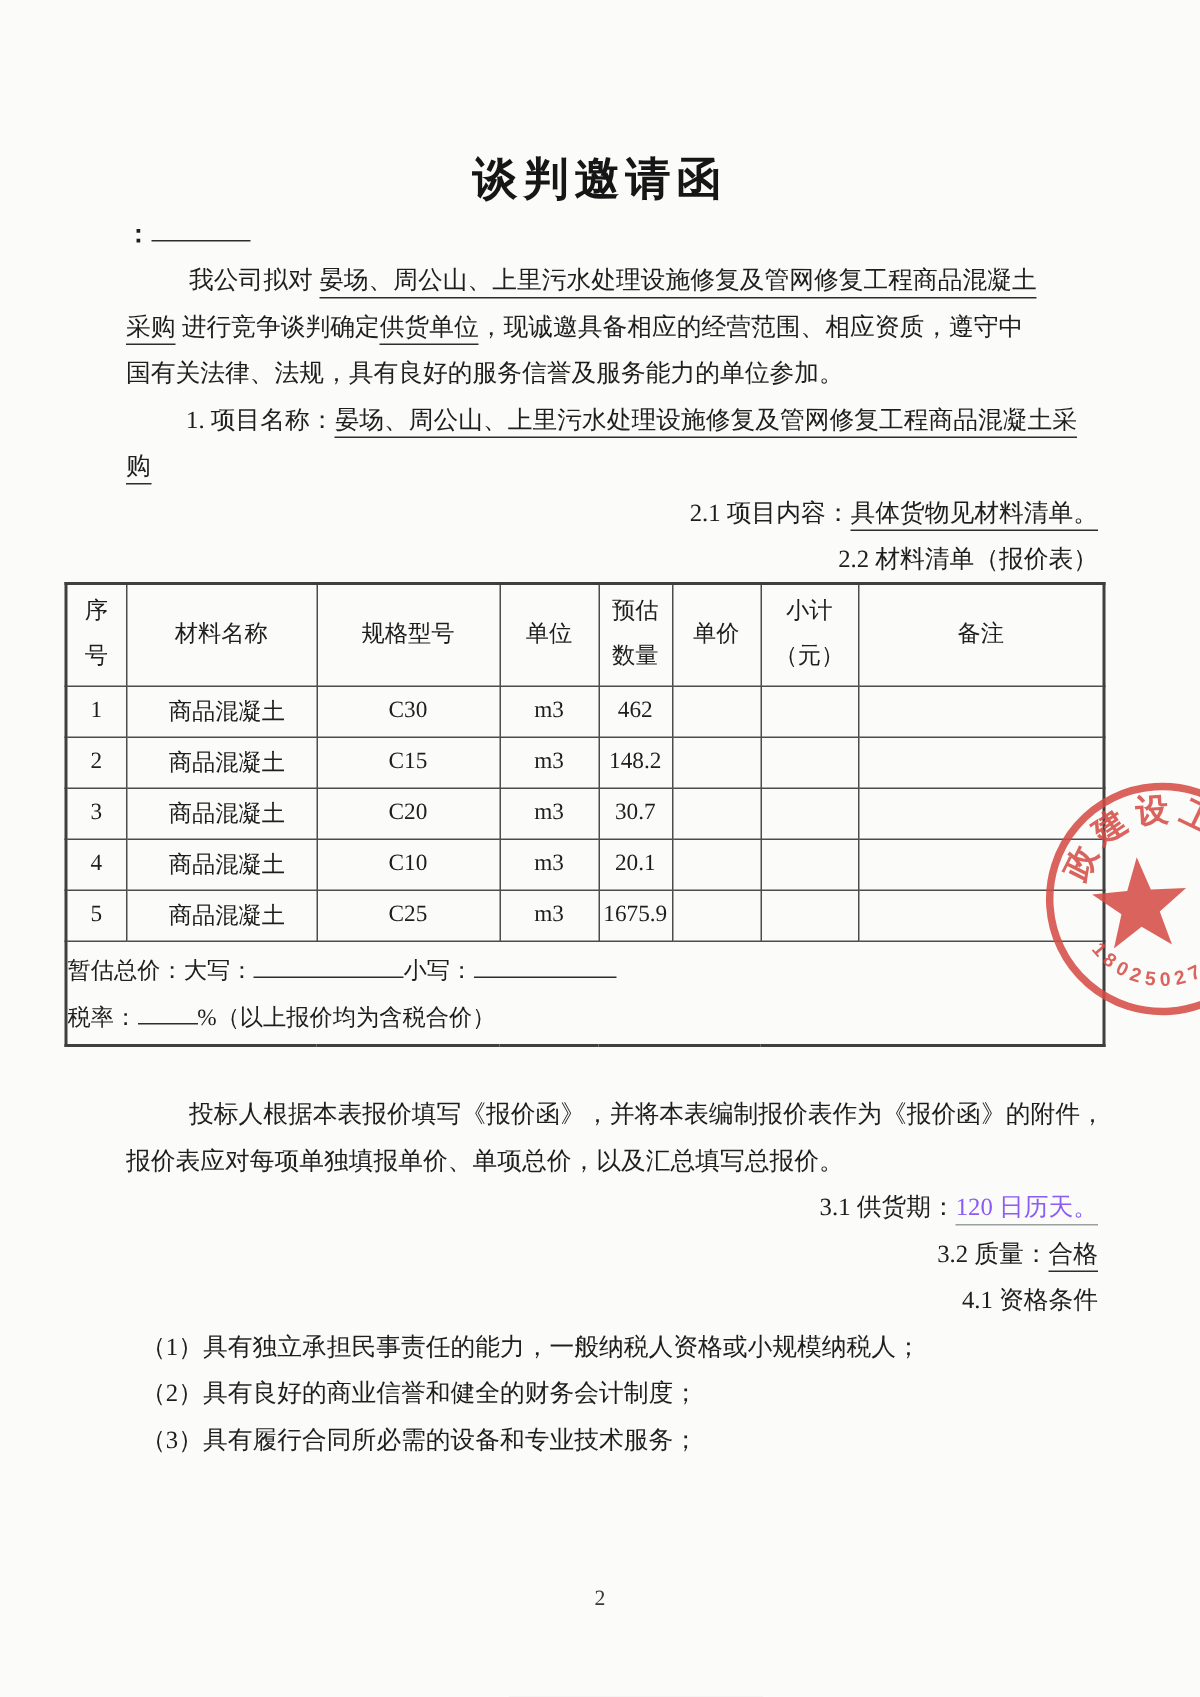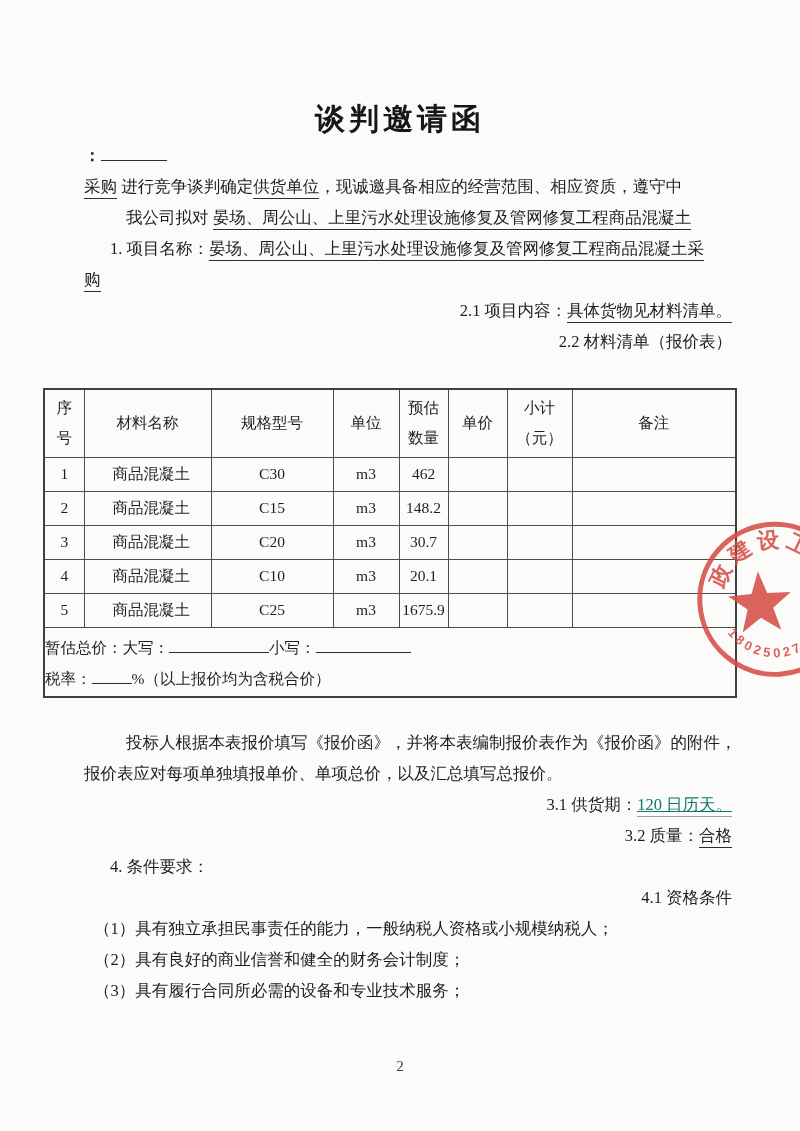--- a/index.html
+++ b/index.html
@@ -13,27 +13,27 @@
   .title{
     position:absolute;top:99px;left:0;width:100%;text-align:center;
     font-family:"Liberation Sans","DejaVu Sans",sans-serif;
     font-weight:bold;font-size:30px;letter-spacing:4px;color:#161616;
   }
   .content{position:absolute;left:84px;width:648px;font-size:16.5px;}
   .intro{top:140px;}
   .after{top:727px;}
   .tline{height:31px;line-height:31px;white-space:nowrap;}
   .ind-para{padding-left:42px;}
-  .ind-num{padding-left:26px;}
+  .ind-num{padding-left:26px;text-align:center;}
   .ind-sub{padding-left:31px;text-align:right;}
   .ind-paren{padding-left:10px;}
   .salutation{font-weight:bold;}
   .u{border-bottom:1.2px solid #2d2d2d;padding-bottom:1.5px;}
   .blank{display:inline-block;height:13px;border-bottom:1.2px solid #2d2d2d;vertical-align:baseline;}
-  .gray{color:#0f766e;border-color:#98a19d;text-decoration:underline;}
+  .gray{color:#8b5cf6;border-color:#98a19d;}
   table.quote{
     position:absolute;left:43px;top:388px;border-collapse:collapse;table-layout:fixed;
     border:2px solid #3f3f3f;font-size:15.5px;
   }
   .quote th,.quote td{
     border:1px solid #4c4c4c;font-weight:normal;text-align:center;
     vertical-align:middle;padding:0;overflow:hidden;
   }
   .quote thead tr{height:68px;}
   .quote tbody tr{height:34px;}
@@ -49,22 +49,23 @@
 </style>
 </head>
 <body>
 
 <div class="page">
 
   <div class="title">谈判邀请函</div>
 
   <div class="content intro">
       <div class="tline salutation"><span>：</span><span class="u blank" style="width: 66px;"></span></div>
+      <div class="tline ind-para"><span>我公司拟对 </span><span class="u">晏场、周公山、上里污水处理设施修复及管网修复工程商品混凝土</span></div>
       <div class="tline "><span class="u">采购</span><span> 进行竞争谈判确定</span><span class="u">供货单位</span><span>，现诚邀具备相应的经营范围、相应资质，遵守中</span></div>
-      <div class="tline ind-para"><span>我公司拟对 </span><span class="u">晏场、周公山、上里污水处理设施修复及管网修复工程商品混凝土</span></div>
+      <div class="tline "><span>国有关法律、法规，具有良好的服务信誉及服务能力的单位参加。</span></div>
       <div class="tline ind-num"><span>1. 项目名称：</span><span class="u">晏场、周公山、上里污水处理设施修复及管网修复工程商品混凝土采</span></div>
       <div class="tline "><span class="u">购</span></div>
       <div class="tline ind-sub"><span>2.1 项目内容：</span><span class="u">具体货物见材料清单。</span></div>
       <div class="tline ind-sub"><span>2.2 材料清单（报价表）</span></div>
     </div>
 
   <table class="quote">
     <colgroup>
       <col style="width:40px">
         <col style="width:127px">
@@ -150,21 +151,20 @@
           </td>
       </tr>
     </tfoot>
   </table>
 
   <div class="content after">
       <div class="tline ind-para"><span>投标人根据本表报价填写《报价函》，并将本表编制报价表作为《报价函》的附件，</span></div>
       <div class="tline "><span>报价表应对每项单独填报单价、单项总价，以及汇总填写总报价。</span></div>
       <div class="tline ind-sub"><span>3.1 供货期：</span><span class="u gray">120 日历天。</span></div>
       <div class="tline ind-sub"><span>3.2 质量：</span><span class="u">合格</span></div>
-      <div class="tline ind-num"><span>4. 条件要求：</span></div>
       <div class="tline ind-sub"><span>4.1 资格条件</span></div>
       <div class="tline ind-paren"><span>（1）具有独立承担民事责任的能力，一般纳税人资格或小规模纳税人；</span></div>
       <div class="tline ind-paren"><span>（2）具有良好的商业信誉和健全的财务会计制度；</span></div>
       <div class="tline ind-paren"><span>（3）具有履行合同所必需的设备和专业技术服务；</span></div>
     </div>
 
   <div class="pagenum">2</div>
 
   <svg class="stamp" width="180" height="200" viewBox="0 0 180 200" style="transform: rotate(-4deg); color: rgb(214, 75, 68);">
     <g>

